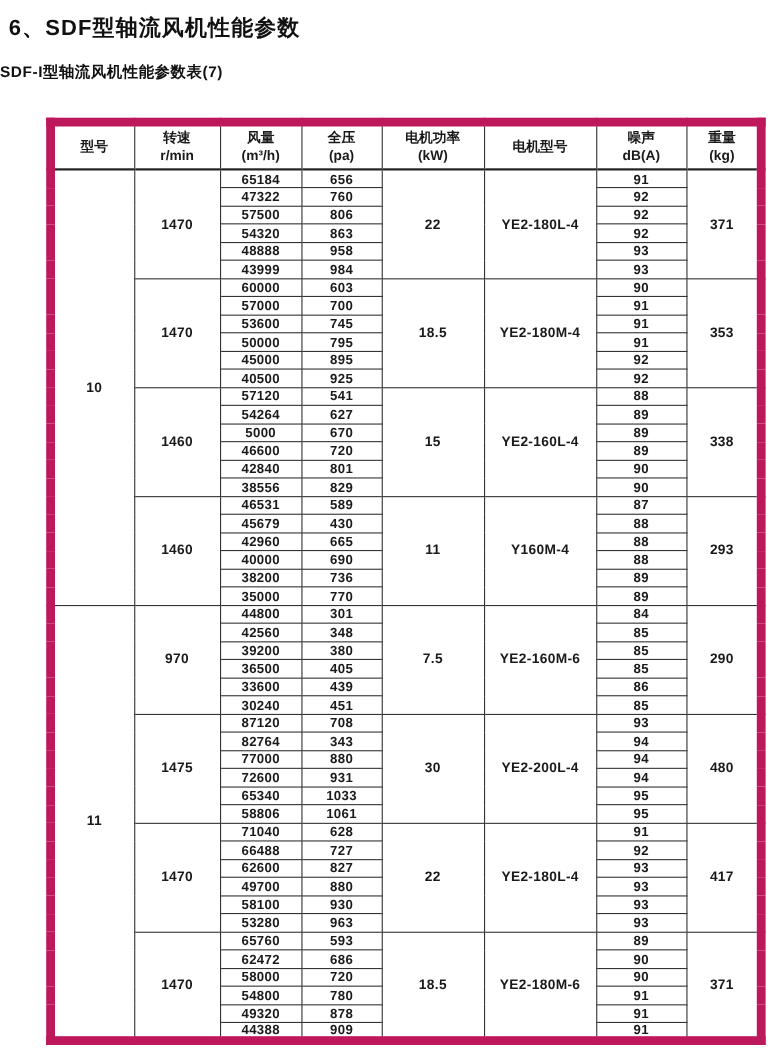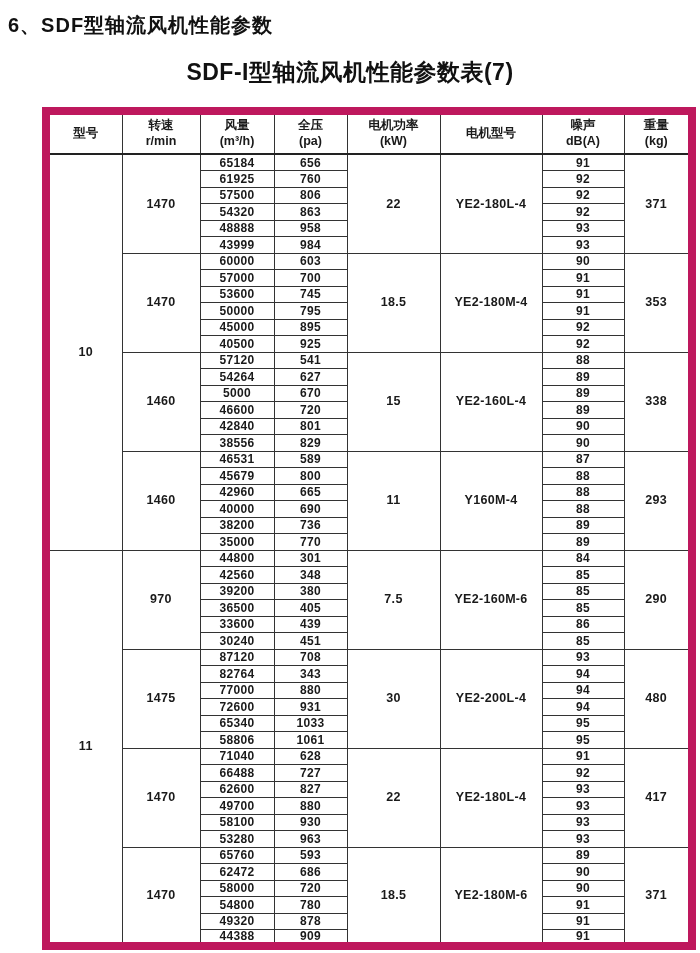--- a/index.html
+++ b/index.html
@@ -23,22 +23,21 @@
     font-size: 20px;
     font-weight: bold;
     letter-spacing: 1px;
     color: #111;
   }
   .table-title {
     position: absolute;
     top: 57px;
     left: 0;
     width: 100%;
-    text-align: center;
-    font-size: 23px;
+    font-size: 14px;
     font-weight: bold;
     letter-spacing: 0.5px;
     color: #111;
   }
   table.spec {
     position: absolute;
     left: 42px;
     top: 107px;
     width: 646px;
     border-collapse: collapse;
@@ -131,21 +130,21 @@
           <td rowspan="24" class="merged">10</td>
           <td rowspan="6" class="merged">1470</td>
           <td>65184</td>
           <td>656</td>
           <td rowspan="6" class="merged">22</td>
           <td rowspan="6" class="merged">YE2-180L-4</td>
           <td>91</td>
           <td rowspan="6" class="merged">371</td>
         </tr>
         <tr>
-          <td>61925</td>
+          <td>47322</td>
           <td>760</td>
           <td>92</td>
         </tr>
         <tr>
           <td>57500</td>
           <td>806</td>
           <td>92</td>
         </tr>
         <tr>
           <td>54320</td>
@@ -234,21 +233,21 @@
           <td rowspan="6" class="merged">1460</td>
           <td>46531</td>
           <td>589</td>
           <td rowspan="6" class="merged">11</td>
           <td rowspan="6" class="merged">Y160M-4</td>
           <td>87</td>
           <td rowspan="6" class="merged">293</td>
         </tr>
         <tr>
           <td>45679</td>
-          <td>800</td>
+          <td>430</td>
           <td>88</td>
         </tr>
         <tr>
           <td>42960</td>
           <td>665</td>
           <td>88</td>
         </tr>
         <tr>
           <td>40000</td>
           <td>690</td>

